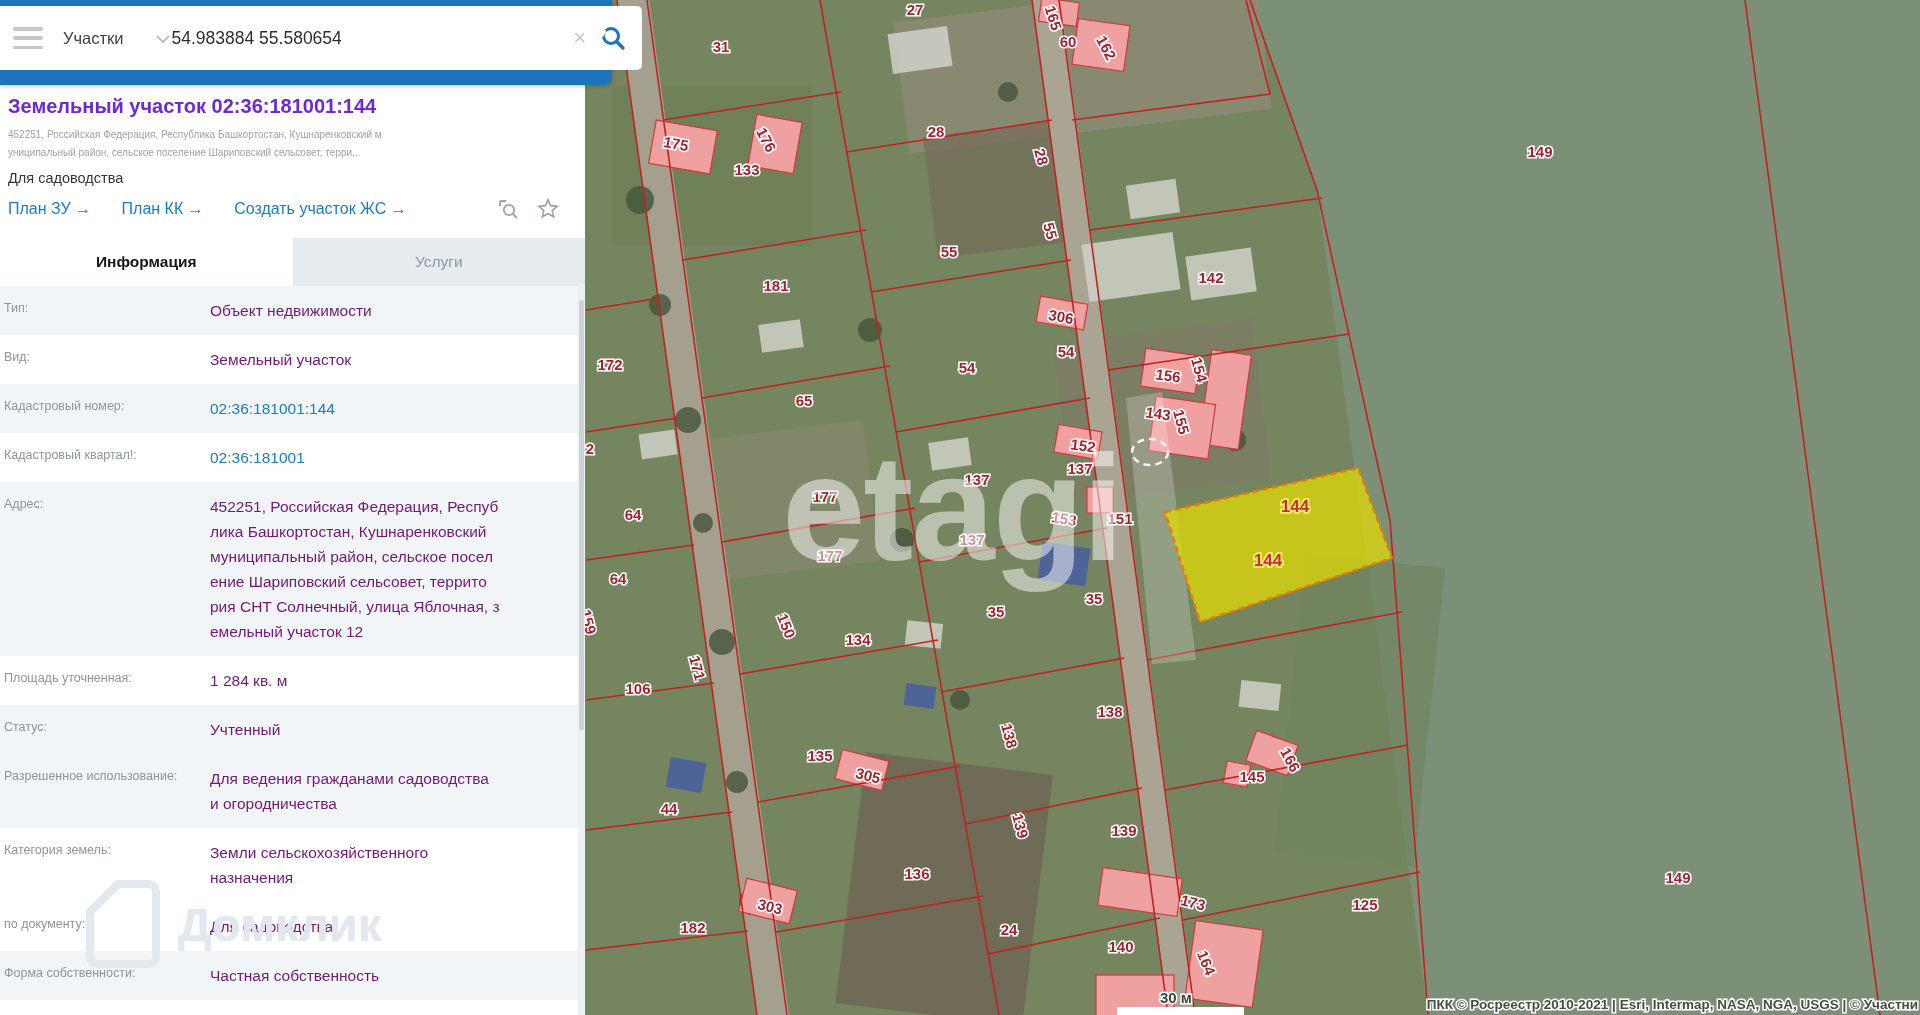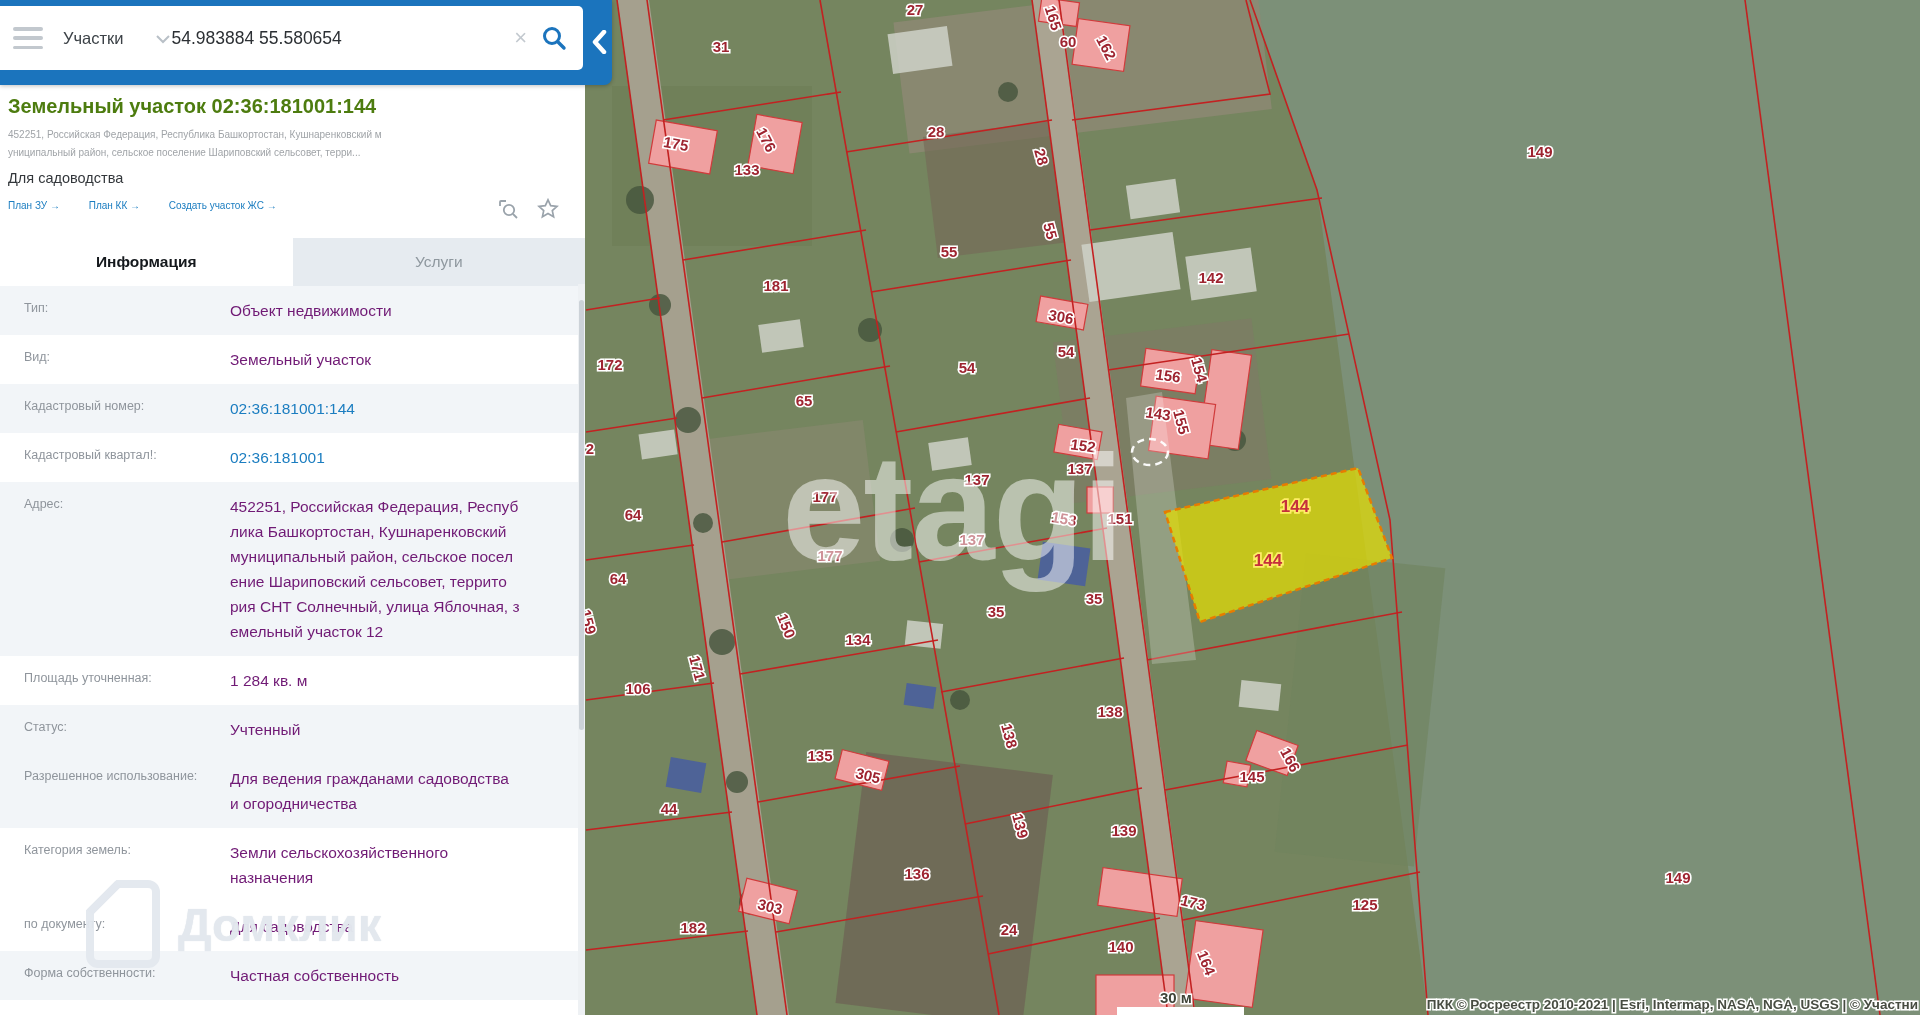--- a/index.html
+++ b/index.html
@@ -26,21 +26,21 @@
     font-size:15px;font-weight:bold;fill:#3f4438;
     stroke:#ffffff;stroke-width:3px;paint-order:stroke;
   }
   text.attrib{font-size:13.5px;fill:#474c41;text-anchor:end;}
   
   .tophdr{
     position:absolute;left:0;top:0;width:612px;height:85px;background:#1b74bd;
     border-radius:0 0 8px 0;z-index:30;box-shadow:0 1px 4px rgba(0,0,0,.25);
   }
   .searchcard{
-    position:absolute;left:0;top:6px;width:583px;height:64px;background:#fff;
+    position:absolute;left:0;top:6px;width:642px;height:64px;background:#fff;
     border-radius:0 5px 5px 0;display:flex;align-items:center;
   }
   .hamb{width:30px;height:22px;margin-left:13px;display:flex;flex-direction:column;justify-content:space-between;cursor:pointer;}
   .hamb span{display:block;height:3.5px;background:#c2c8ce;border-radius:2px;}
   .cat{margin-left:20px;font-size:16.5px;color:#3c4247;cursor:pointer;}
   .chev{margin-left:32px;color:#b9c0c7;font-size:15px;cursor:pointer;}
   .searchinput{
     border:none;outline:none;flex:1 1 auto;
     font-family:"Liberation Sans",sans-serif;font-size:17.5px;color:#2c3034;background:transparent;
   }
@@ -48,36 +48,36 @@
   .magbtn{margin-right:16px;cursor:pointer;display:flex;align-items:center;}
   .collapse{
     position:absolute;left:589px;top:24px;width:20px;height:36px;display:flex;
     align-items:center;justify-content:center;cursor:pointer;
   }
   
   .sidebar{
     position:absolute;left:0;top:85px;width:585px;height:930px;background:#fff;
     z-index:20;overflow:hidden;
   }
-  .title{margin:10px 8px 0 8px;font-size:20px;font-weight:bold;color:#4d7c0f;}
+  .title{margin:10px 8px 0 8px;font-size:20px;font-weight:bold;color:#6d28d9;}
   .addr{margin:8px 8px 0 8px;font-size:10px;line-height:17.5px;color:#a0a4a8;
         white-space:pre-line;height:36px;overflow:hidden;}
   .purpose{margin:8px 8px 0 8px;font-size:14.5px;color:#33373b;}
-  .linksrow{position:relative;margin:14px 8px 0 8px;height:26px;font-size:10px;}
+  .linksrow{position:relative;margin:14px 8px 0 8px;height:26px;font-size:16px;}
   .linksrow a{color:#1b7dc0;text-decoration:none;margin-right:26px;cursor:pointer;}
   .iconbtns{position:absolute;right:18px;top:-2px;display:flex;gap:18px;color:#9aa3ab;}
   .iconbtns .ib{cursor:pointer;width:22px;height:22px;}
   .tabs{display:flex;margin-top:12px;height:48px;text-align:right;}
   .tab{flex:1;display:flex;align-items:center;justify-content:center;font-size:15.5px;cursor:pointer;}
   .tab.active{background:#fff;font-weight:bold;color:#14181c;}
   .tab.inactive{background:#e6ebf0;color:#8f989f;}
   .info{position:relative;}
   .irow{display:flex;}
   .irow.alt{background:#f2f5f8;}
-  .ilabel{flex:0 0 192px;padding:14px 6px 12px 24px;font-size:12.5px;color:#8f959c;line-height:16px;}
+  .ilabel{flex:0 0 192px;padding:14px 6px 12px 4px;font-size:12.5px;color:#8f959c;line-height:16px;}
   .ivalue{flex:1;padding:12px 28px 12px 8px;font-size:15.5px;color:#701a75;line-height:25px;white-space:pre-line;}
   .ivalue.link{color:#1b7dc0;cursor:pointer;}
   .irow.clipped .ilabel{padding-top:18px;}
   .irow.clipped .ivalue{padding-top:16px;}
   
   .sscroll{position:absolute;right:0;top:199px;width:7px;height:731px;background:#eef1f4;}
   .sthumb{position:absolute;left:1px;top:16px;width:5px;height:430px;background:#ccd2d8;border-radius:3px;}
   
   .dmk{
     position:absolute;left:84px;top:878px;z-index:25;display:flex;align-items:center;gap:16px;

